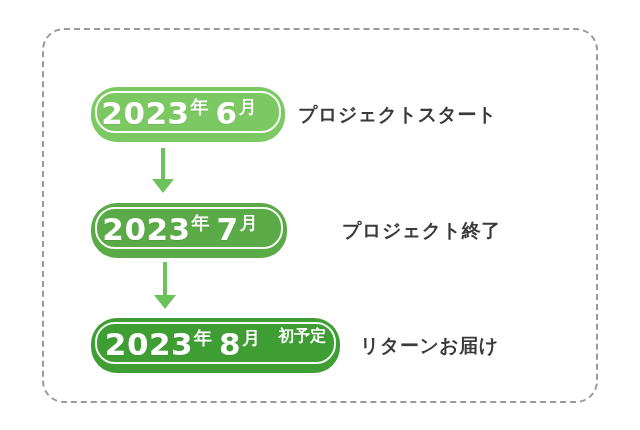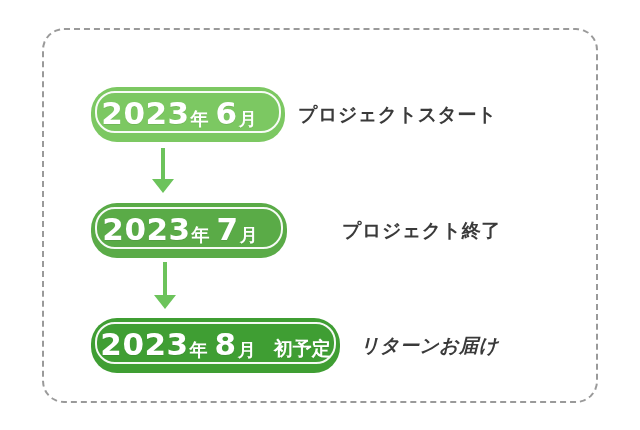--- a/index.html
+++ b/index.html
@@ -42,58 +42,58 @@
     left: 4px;
     right: 4px;
     top: 4px;
     bottom: 9px;
     border: 2px solid rgba(255, 255, 255, 0.95);
     border-radius: 20px;
     pointer-events: none;
   }
   .badge .date {
     display: flex;
-    align-items: flex-end;
+    align-items: flex-start;
     font-weight: bold;
     text-shadow: 0 1px 0 rgba(0,0,0,0.08);
     margin-bottom: 4px;
   }
   .badge .num {
     font-size: 31px;
     letter-spacing: 0.5px;
   }
   .badge .unit {
     font-size: 18px;
     margin: 0 1px;
   }
   .badge .unit.gap {
     margin-right: 7px;
   }
   .badge .note {
-    font-size: 19px;
+    font-size: 16px;
     margin-left: 17px;
     font-family: Liberation Serif, serif;
   }
   .badge-1 { left: 91px;  top: 87px;  width: 194px; background: #7cc862; }
   .badge-2 { left: 91px;  top: 203px; width: 196px; background: #5aab47; }
   .badge-3 { left: 91px;  top: 318px; width: 249px; background: #3f9e33; }
   .step-label {
     position: absolute;
     height: 55px;
     display: flex;
     align-items: center;
     color: #3a3a3a;
     font-size: 19px;
     font-weight: bold;
     letter-spacing: 0.5px;
     white-space: nowrap;
   }
   .label-1 { left: 298px; top: 87px; }
   .label-2 { left: 298px; top: 203px; margin-left: 44px; }
-  .label-3 { left: 360px; top: 318px; font-style: italic; }
+  .label-3 { left: 360px; top: 318px; }
   .arrow {
     position: absolute;
     width: 22px;
     display: flex;
     flex-direction: column;
     align-items: center;
   }
   .arrow .stem {
     width: 4px;
     flex: 1;

